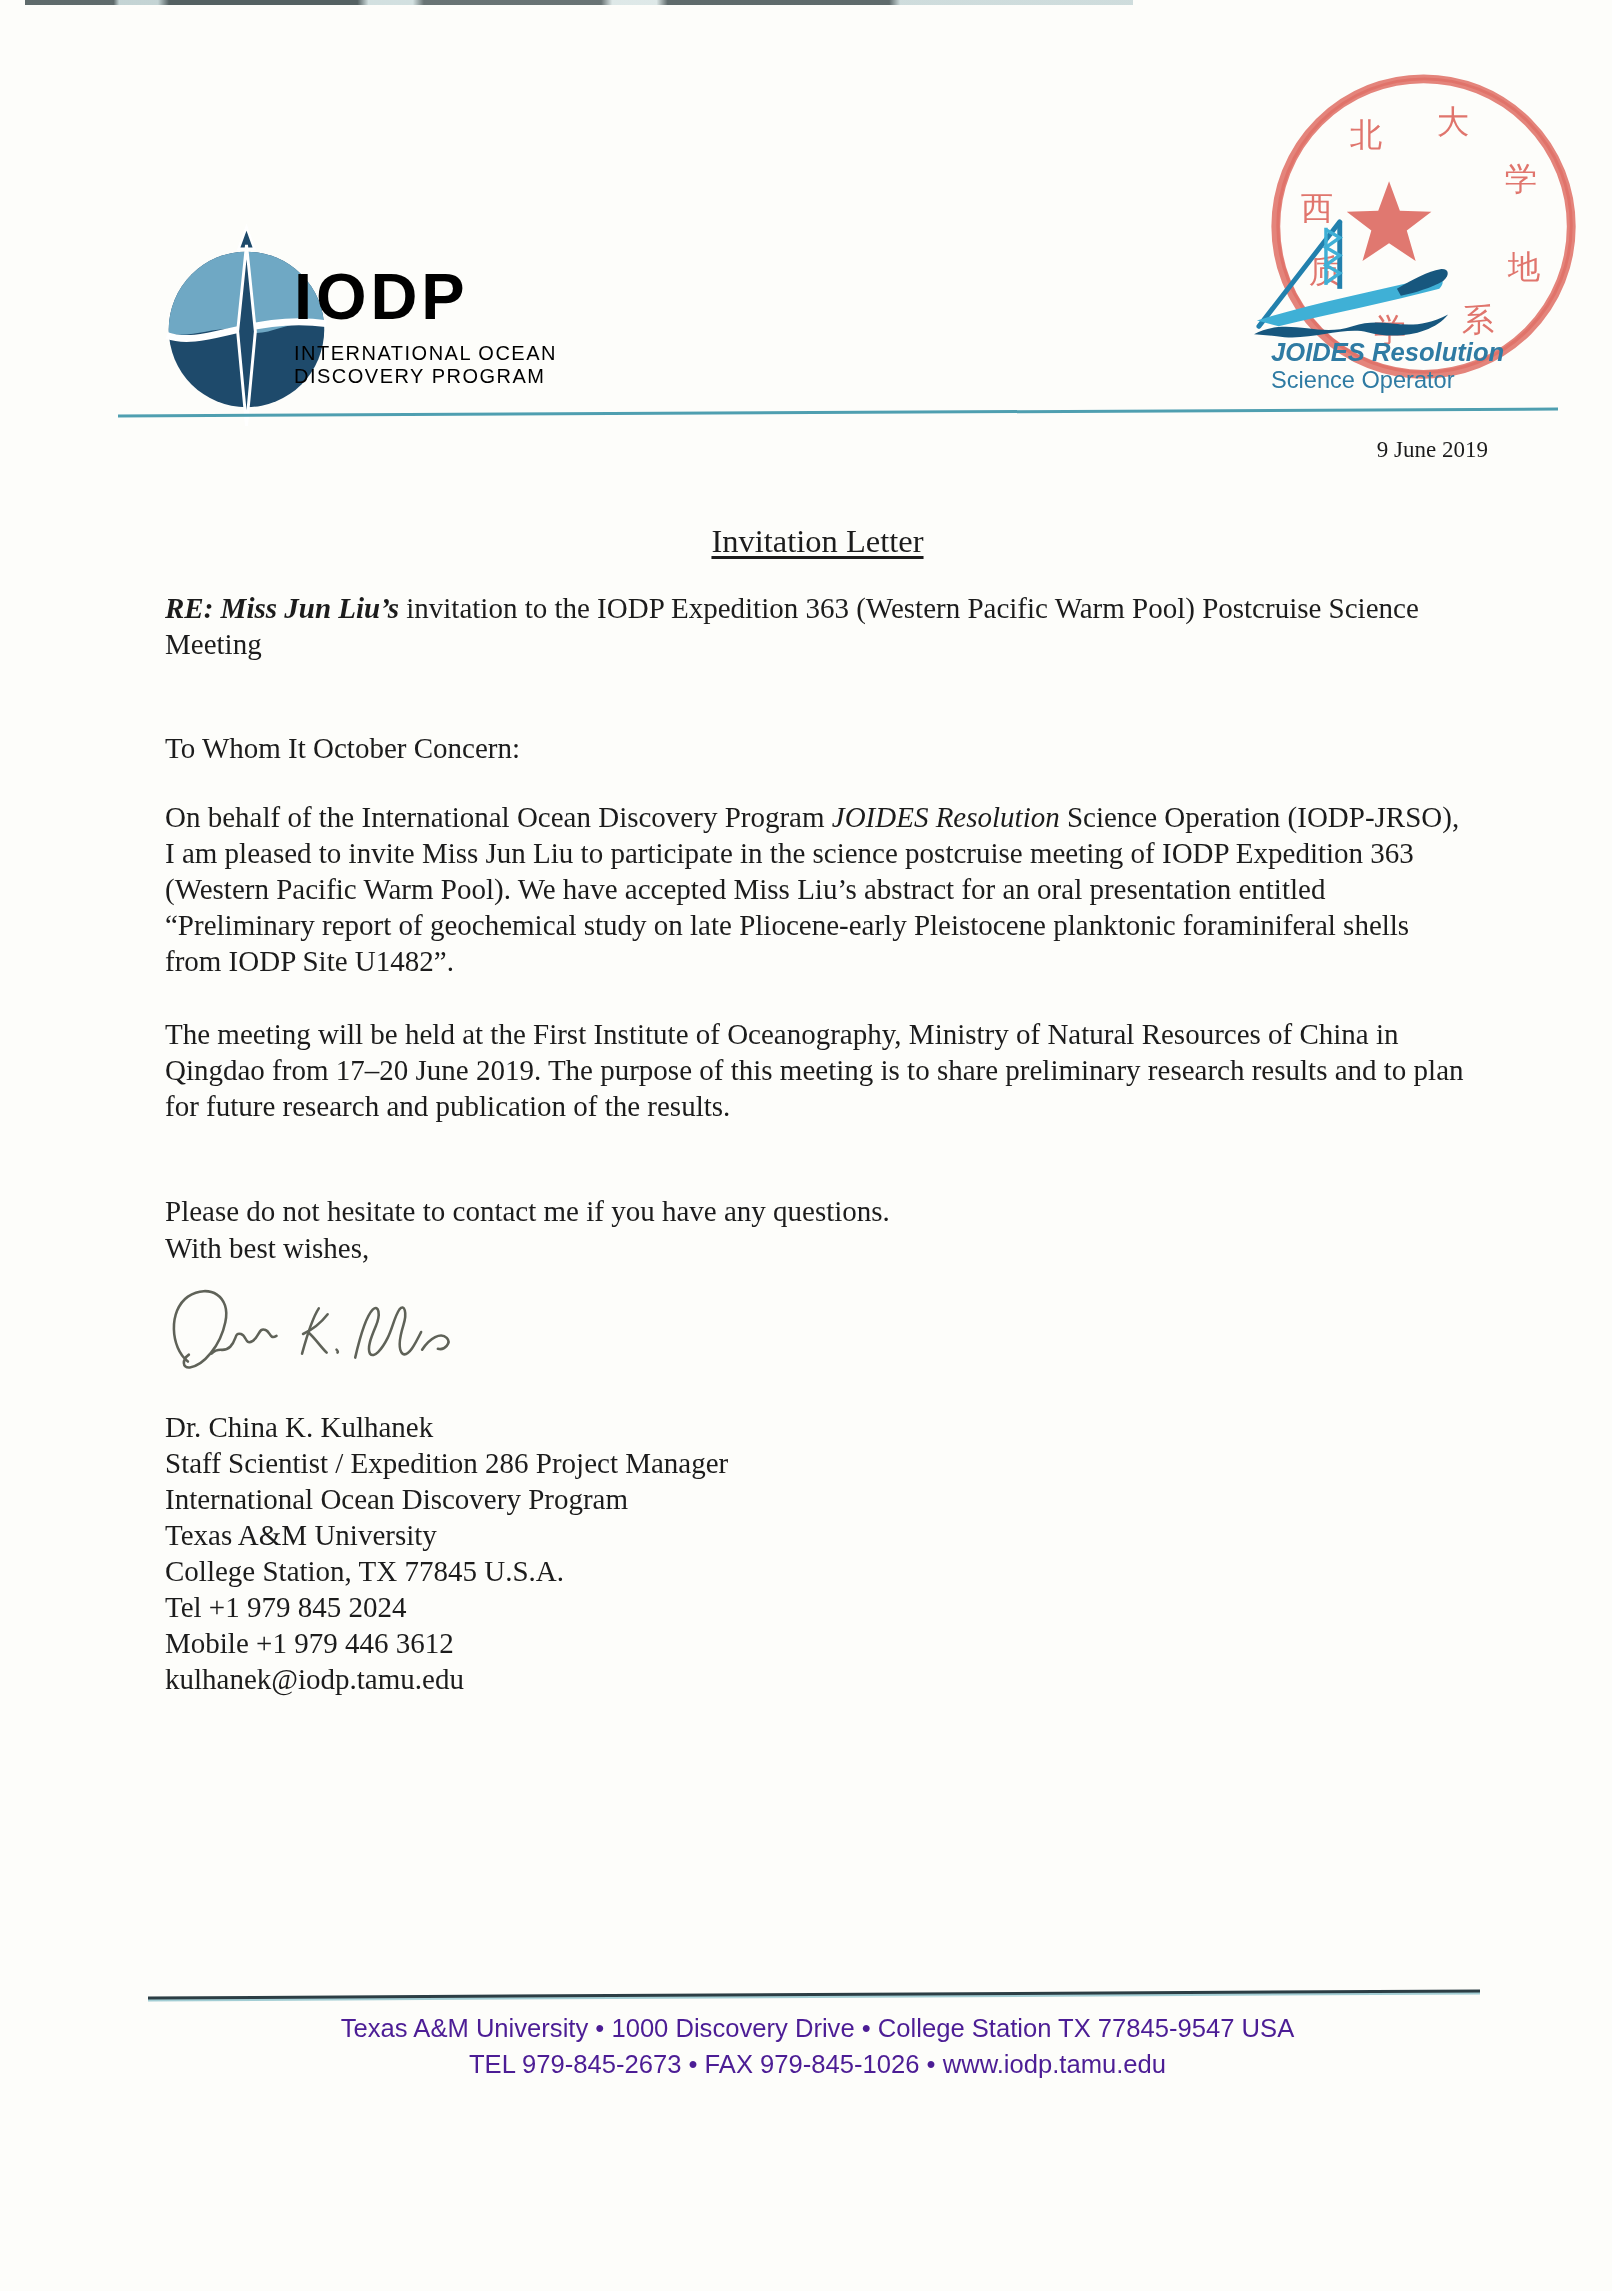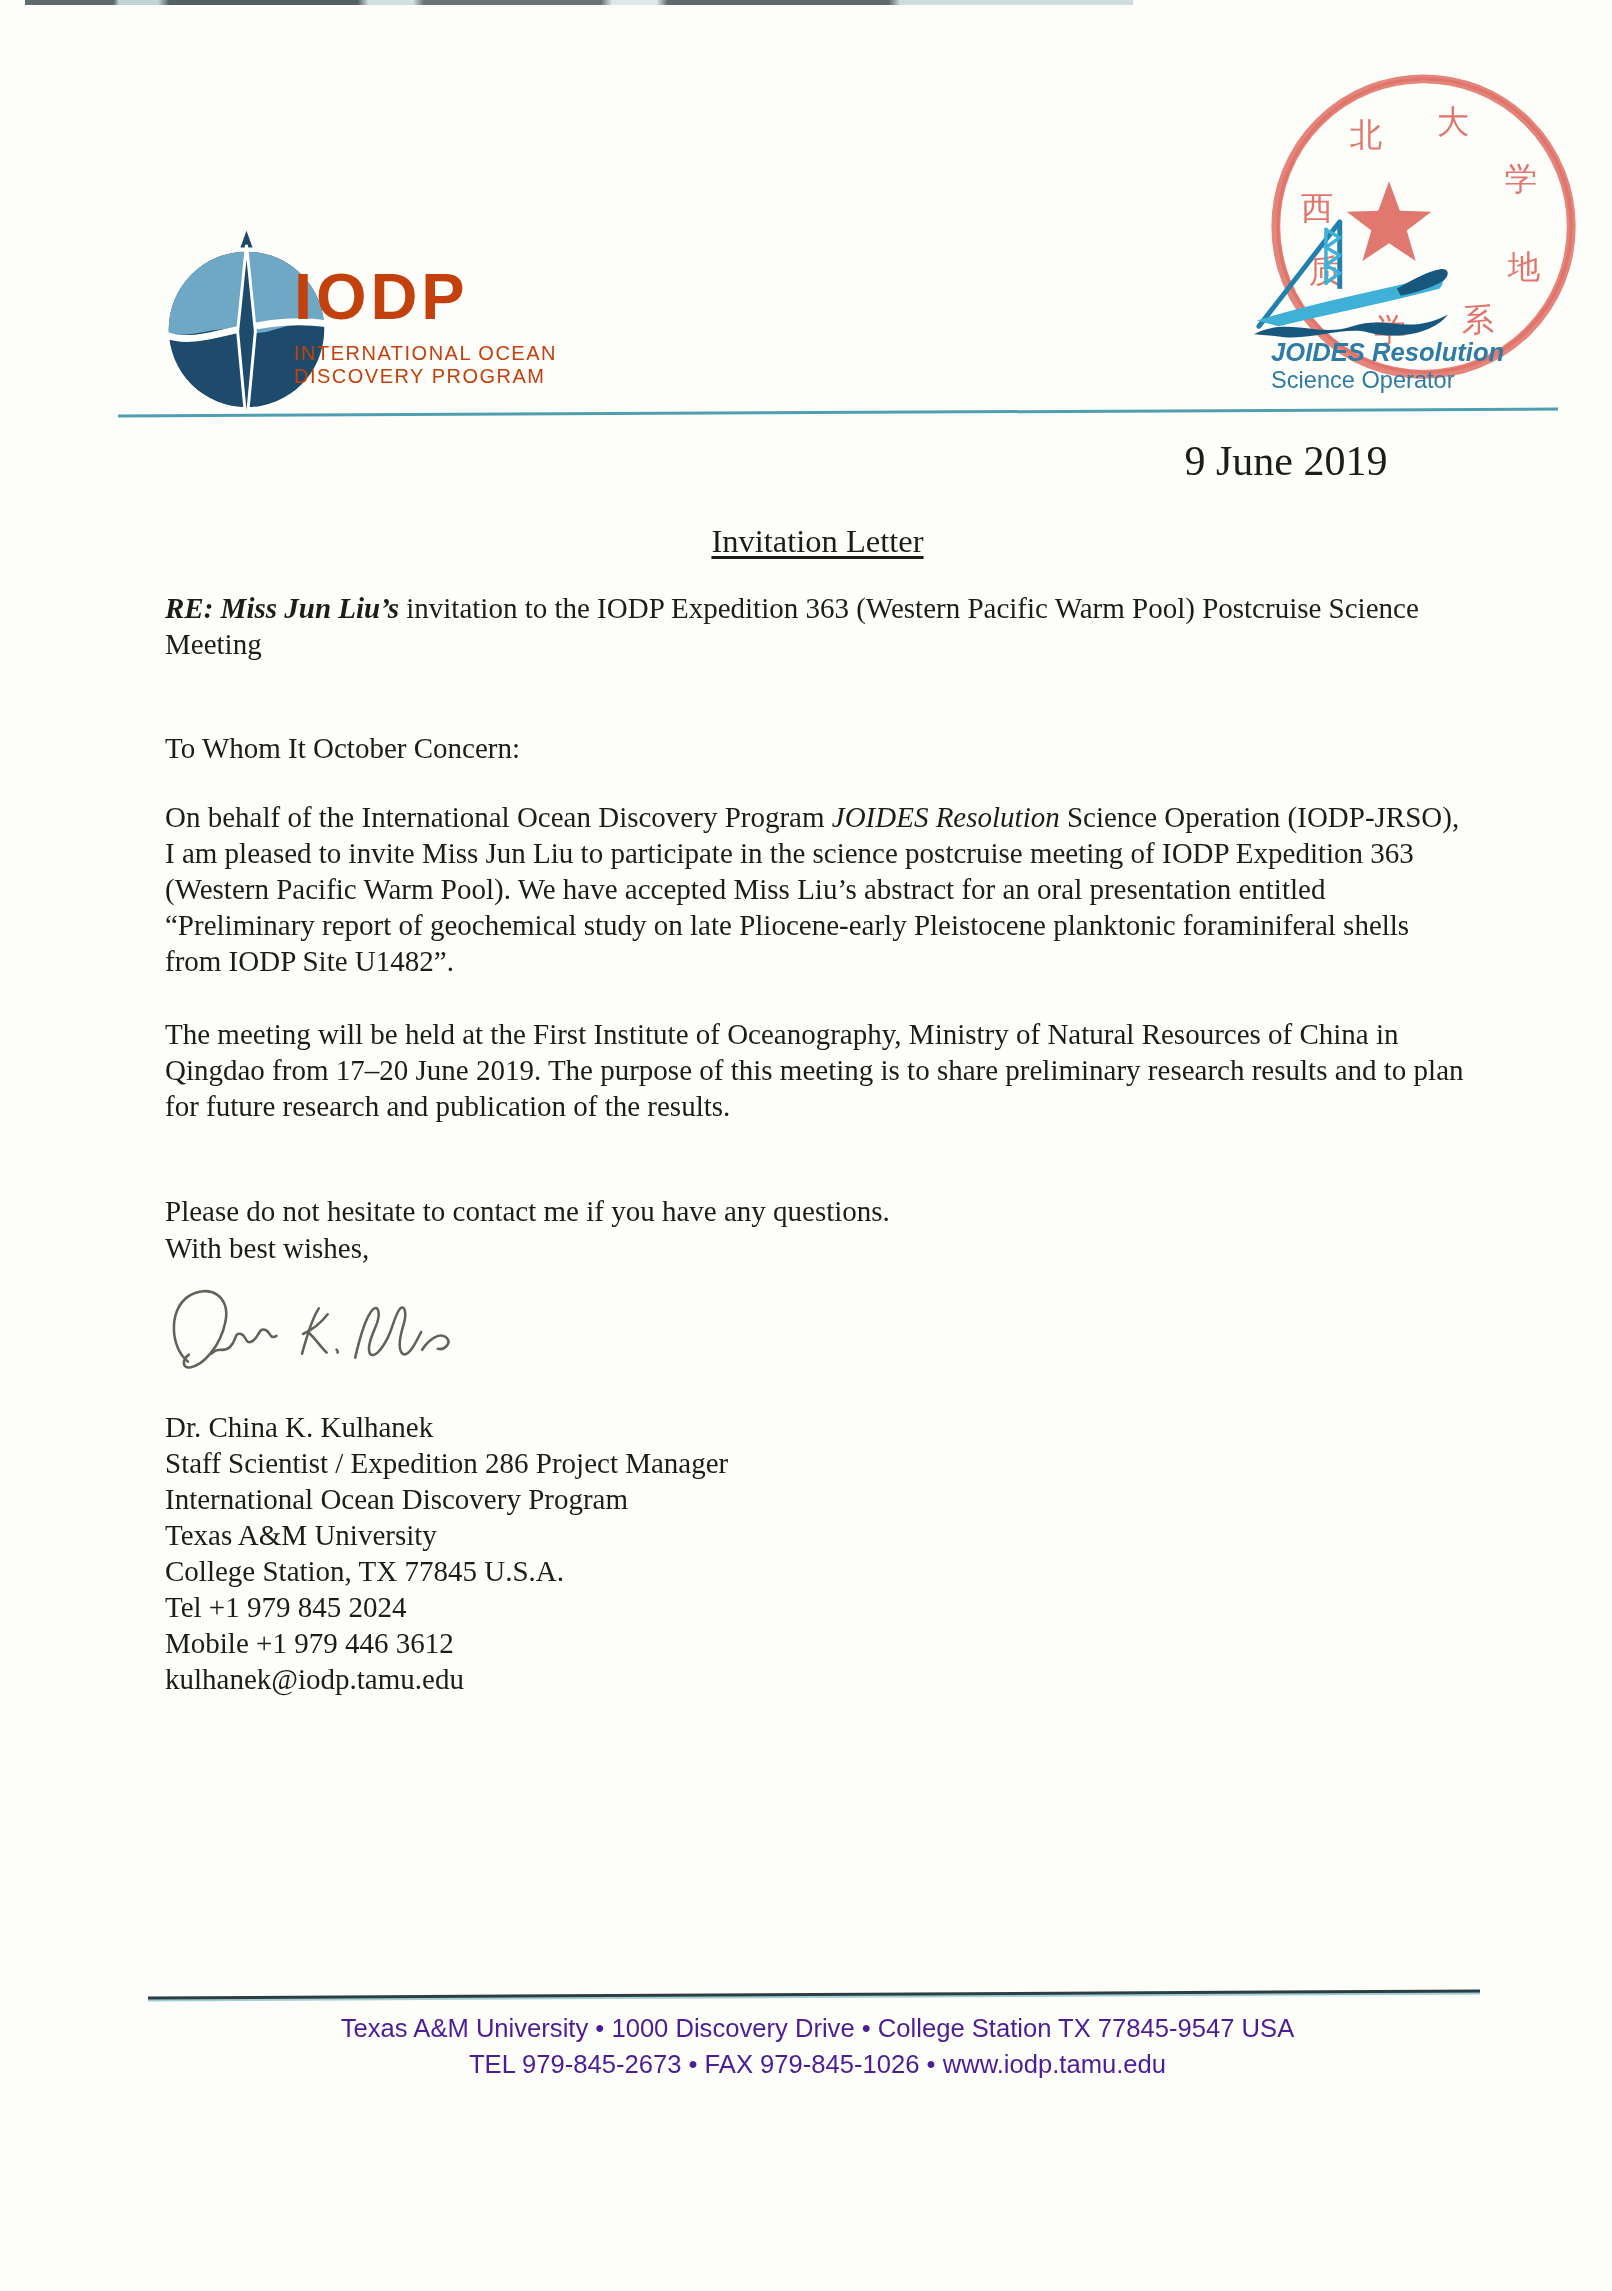--- a/index.html
+++ b/index.html
@@ -12,41 +12,41 @@
   .scan-bar{
     position:absolute;left:24.6px;top:0;width:1108px;height:4.9px;
     background:linear-gradient(90deg,
       rgba(42,58,60,.75) 0 8%, rgba(110,150,155,.4) 8.5% 12%,
       rgba(42,58,60,.8) 13% 30%, rgba(130,170,175,.35) 31% 35%,
       rgba(42,58,60,.7) 36% 52%, rgba(150,185,190,.3) 53% 57%,
       rgba(42,58,60,.75) 58% 78%, rgba(120,160,165,.35) 79% 100%);
   }
   
   .logo-mark{position:absolute;left:153px;top:223px;width:187px;height:207px;}
-  .logo-text{position:absolute;left:294px;top:264px;color:#c2410c;font-family:"Liberation Sans",sans-serif;}
+  .logo-text{position:absolute;left:294px;top:264px;color:#000000;font-family:"Liberation Sans",sans-serif;}
   .logo-acronym{font-size:65px;font-weight:600;letter-spacing:3.9px;line-height:1;}
   .logo-sub{font-size:20px;font-weight:400;letter-spacing:1.5px;line-height:22.7px;margin-top:13px;}
   .header-rule{
     position:absolute;left:118px;top:411px;width:1440px;height:3px;
     background:#4f9fb0;transform:rotate(-0.28deg);
   }
   
   .stamp{position:absolute;left:1263px;top:67px;width:325px;height:330px;}
   .stamp svg{position:absolute;left:0;top:0;}
   .stamp-char{
     position:absolute;width:39px;height:39px;transform:translate(-50%,-50%);
     font-size:32.5px;line-height:39px;text-align:center;color:#d9544a;opacity:.8;
     font-family:"DejaVu Sans",sans-serif;filter:blur(0.4px);
   }
   .ship-logo{position:absolute;left:1249px;top:210px;width:215px;height:136px;}
   .ship-text{position:absolute;left:1271px;font-family:"Liberation Sans",sans-serif;color:#2f7ba3;line-height:1;}
   .ship-text1{top:340px;font-size:25.6px;font-style:italic;font-weight:700;}
   .ship-text2{top:369px;font-size:23.6px;}
   
-  .date{position:absolute;left:1084px;top:437px;width:404px;text-align:center;font-size:42px;}
+  .date{position:absolute;left:1084px;top:437px;width:404px;text-align:right;font-size:23px;}
   .title{
     position:absolute;left:165px;top:523px;width:1305px;text-align:center;
     font-size:32.5px;text-decoration:underline;text-underline-offset:3.9px;
   }
   .block{position:absolute;left:165px;width:1305px;font-size:29px;line-height:36px;}
   .re{top:590px;}
   .salutation{top:730px;}
   .p1{top:799px;}
   .p2{top:1016px;}
   .p3{top:1161px;margin-top:32px;}

